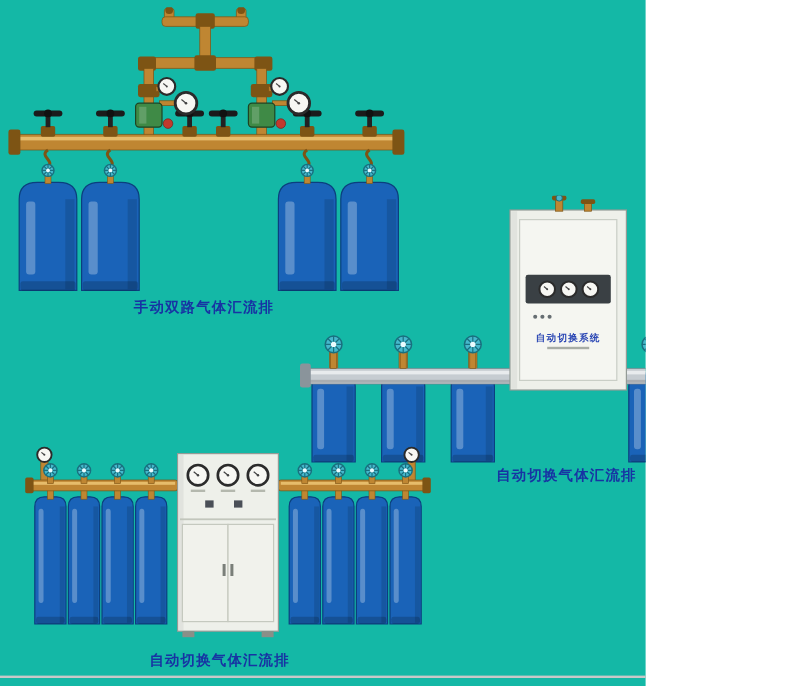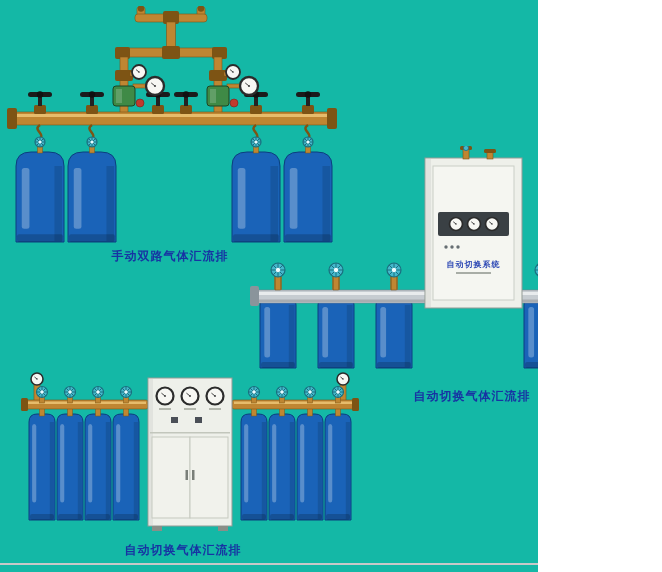--- a/index.html
+++ b/index.html
@@ -202,21 +202,21 @@
           <g>
             <circle cx="243" cy="80" r="9" fill="var(--gauge-face)" stroke="var(--gauge-rim)" stroke-width="2.34"></circle>
             <path d="M 243 80 L 239.22 76.94" stroke="#444" stroke-width="1" fill="none"></path>
             <circle cx="243" cy="80" r="1.08" fill="#444"></circle>
           </g>
         </g>
     </svg>
   </div>
   <div class="caption" style="left:95px; top:248px;">手动双路气体汇流排</div>
 
-  <div class="figure" style="left:250px; top:146px;">
+  <div class="figure" style="left:250px; top:163px;">
     <svg width="412" height="234" viewBox="0 0 412 234">
       <g id="p2-cylinders">
           <g>
             <path d="M 10 222 L 10 159 Q 10 148 21 148 L 35 148 Q 46 148 46 159 L 46 222 Z" fill="var(--cylinder-blue)" stroke="var(--cylinder-blue-dark)" stroke-width="1"></path>
             <rect x="14.32" y="161" width="5.76" height="50.400000000000006" rx="2.5" fill="#ffffff" opacity="0.28"></rect>
             <rect x="38.8" y="159" width="5.76" height="62" fill="#000000" opacity="0.12"></rect>
             <rect x="11" y="216" width="34" height="6" rx="2" fill="#000000" opacity="0.18"></rect>
           </g>
           <rect x="24.5" y="130" width="7" height="20" fill="var(--brass)" stroke="var(--brass-dark)" stroke-width="0.5"></rect>
           <g>

